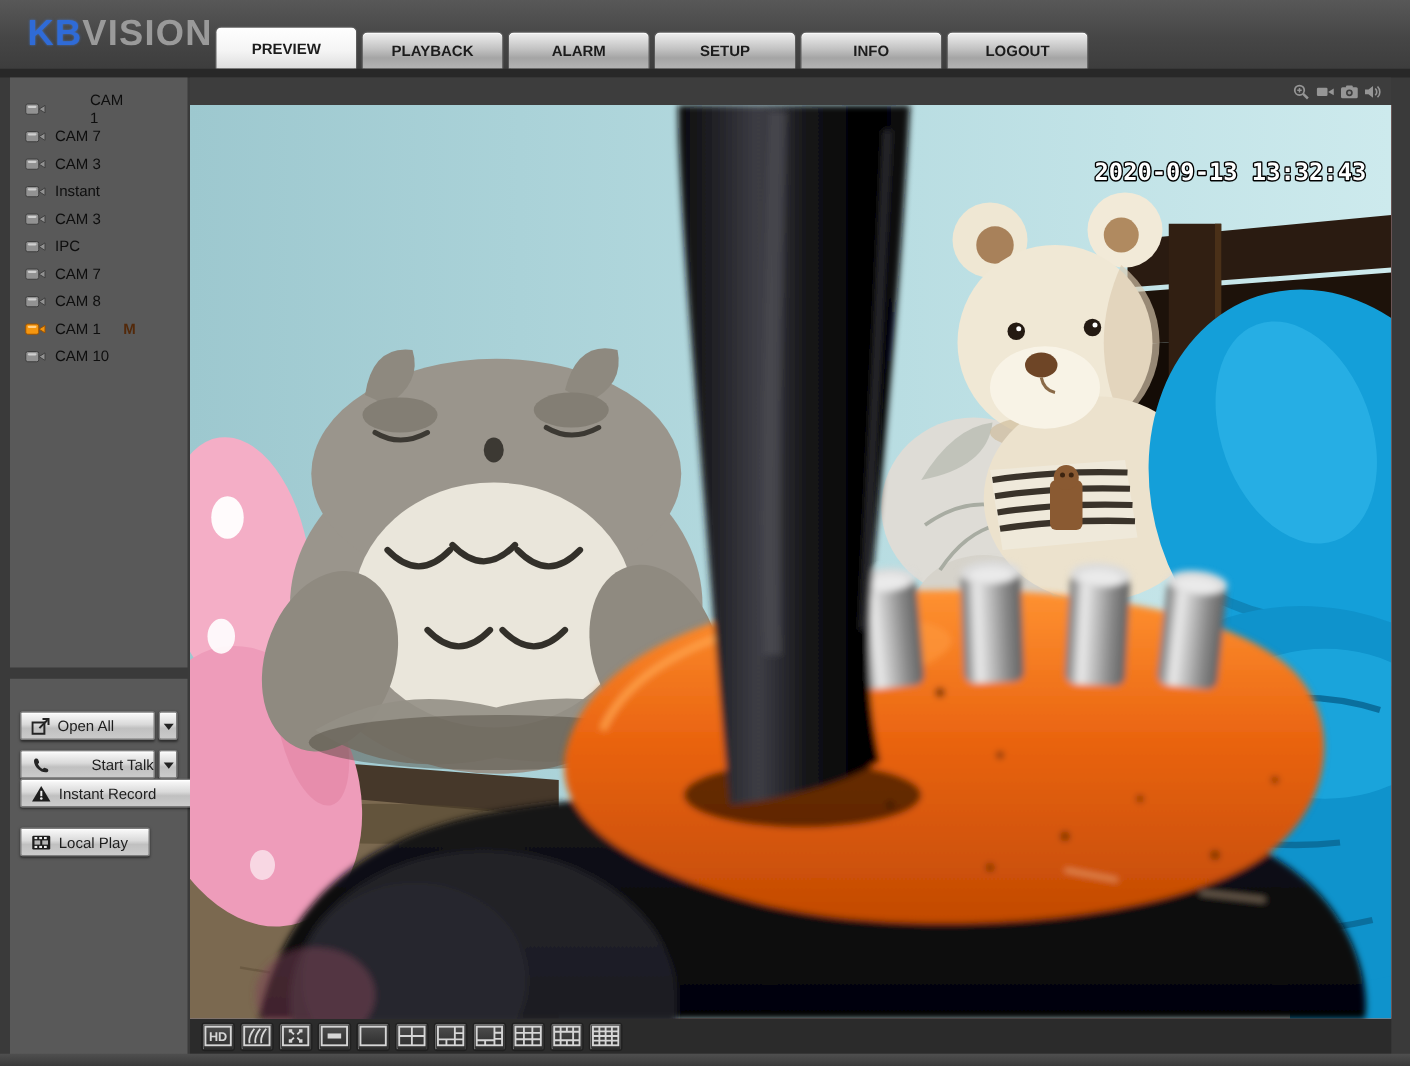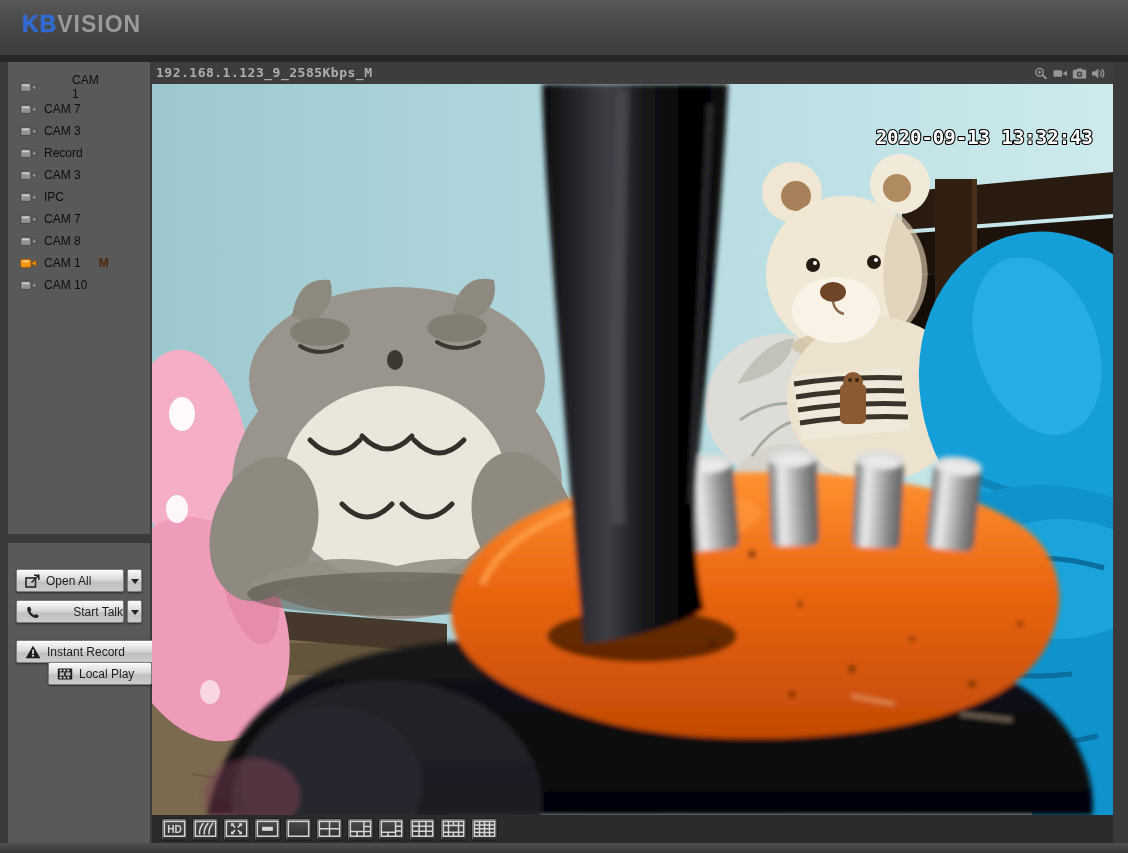--- a/index.html
+++ b/index.html
@@ -3,21 +3,21 @@
 <meta charset="utf-8">
 <style>
   html,body{margin:0;padding:0;background:#222;}
   #app{position:relative;width:1128px;height:853px;background:#3a3a3a;overflow:hidden;
        font-family:"Liberation Sans",sans-serif;-webkit-font-smoothing:antialiased;}
 
   
   .topbar{position:absolute;left:0;top:0;width:1128px;height:55px;
           background:linear-gradient(180deg,#585858,#464646 55%,#3d3d3d);}
   .header-shadow{position:absolute;left:0;top:55px;width:1128px;height:7px;background:#282828;}
-  .logo{position:absolute;left:22px;top:11px;font-size:23px;font-weight:bold;letter-spacing:1px;white-space:nowrap;}
+  .logo{position:absolute;left:22px;top:11px;font-size:29px;font-weight:bold;letter-spacing:1px;white-space:nowrap;}
   .logo .kb{color:#2f6bd7;text-shadow:0 0 2px rgba(70,140,255,.6);}
   .logo .vision{color:#9a9a9a;}
   .tabs{position:absolute;left:172px;bottom:0;display:flex;gap:3px;align-items:flex-end;}
   .tab{width:112px;height:29px;display:flex;align-items:center;justify-content:center;
        font-size:12px;font-weight:bold;color:#1c1c1c;cursor:pointer;
        background:linear-gradient(180deg,#f0f0f0,#c3c3c3 45%,#a5a5a5 70%,#b4b4b4);
        border:1px solid #585858;border-bottom:none;border-radius:5px 5px 0 0;
        box-shadow:inset 0 1px 0 rgba(255,255,255,.85);}
   .tab.active{height:33px;background:linear-gradient(180deg,#ffffff,#f5f5f5 55%,#dedede);}
 
@@ -35,21 +35,21 @@
   .cam-badge{margin-left:18px;font-weight:bold;color:#53290a;}
 
   .ctrl-btn{position:absolute;height:23px;display:flex;align-items:center;gap:6px;padding-left:8px;
             font-size:12px;color:#1d1d1d;cursor:pointer;box-sizing:border-box;
             background:linear-gradient(180deg,#fbfbfb,#dadada 45%,#c0c0c0 60%,#cbcbcb);
             border:1px solid #7e7e7e;border-radius:2px;
             box-shadow:0 1px 2px rgba(0,0,0,.5),inset 0 1px 0 #fff;}
   .ctrl-btn svg{flex:none;}
   .b1{left:8px;top:26px;width:108px;}  .b1a{left:119px;top:26px;width:15px;justify-content:center;padding:0;}
   .b2{left:8px;top:57px;width:108px;justify-content:space-between;}  .b2a{left:119px;top:57px;width:15px;justify-content:center;padding:0;}
-  .b3{left:8px;top:97px;width:147px;}  .b4{left:8px;top:119px;width:104px;margin-left:32px;}
+  .b3{left:8px;top:80px;width:147px;}  .b4{left:8px;top:119px;width:104px;}
   .arrow-down{width:0;height:0;border:4px solid transparent;border-top:5px solid #222;margin-top:5px;}
 
   
   .video-wrap{position:absolute;left:152px;top:62px;width:961px;height:781px;}
   .vtitle{position:absolute;left:0;top:0;width:100%;height:22px;background:#3d3d3d;}
   .stream{position:absolute;left:4px;top:0;line-height:22px;font-family:"DejaVu Sans Mono",monospace;
           font-weight:bold;font-size:13px;color:#aeaeae;letter-spacing:.5px;white-space:pre;}
   .vticons{position:absolute;right:7px;top:0;height:22px;display:flex;align-items:center;gap:3px;}
   .vticons .ti{width:16px;height:14px;display:flex;align-items:center;justify-content:center;cursor:pointer;}
   .vscreen{position:absolute;left:0;top:22px;width:961px;height:731px;overflow:hidden;background:#fca5a5;cursor:pointer;}
@@ -66,20 +66,28 @@
 </style>
 </head>
 <body>
 
 <div id="app">
 
   <div class="topbar">
     <div class="logo">
       <span class="kb">KB</span><span class="vision">VISION</span>
     </div>
+    <div class="tabs">
+      <div class="tab active">PREVIEW</div>
+      <div class="tab">PLAYBACK</div>
+      <div class="tab">ALARM</div>
+      <div class="tab">SETUP</div>
+      <div class="tab">INFO</div>
+      <div class="tab">LOGOUT</div>
+    </div>
   </div>
   <div class="header-shadow"></div>
 
   <div class="panel cams">
     <div class="cam-row first">
       <svg class="cam-ico" viewBox="0 0 17 13">
           <rect class="body" x="0.6" y="2.2" width="10.4" height="8.2" rx="1.6"></rect>
           <path class="lens" d="M11.2,6.3 L16,3.3 V9.3 Z"></path>
           <rect class="shine" x="2.2" y="3.5" width="7" height="1.8" rx="0.9"></rect>
         </svg>
@@ -103,21 +111,21 @@
         </svg>
       <span>CAM 3</span>
       <span class="cam-badge"></span>
     </div>
     <div class="cam-row">
       <svg class="cam-ico" viewBox="0 0 17 13">
           <rect class="body" x="0.6" y="2.2" width="10.4" height="8.2" rx="1.6"></rect>
           <path class="lens" d="M11.2,6.3 L16,3.3 V9.3 Z"></path>
           <rect class="shine" x="2.2" y="3.5" width="7" height="1.8" rx="0.9"></rect>
         </svg>
-      <span>Record</span>
+      <span>Instant</span>
       <span class="cam-badge"></span>
     </div>
     <div class="cam-row">
       <svg class="cam-ico" viewBox="0 0 17 13">
           <rect class="body" x="0.6" y="2.2" width="10.4" height="8.2" rx="1.6"></rect>
           <path class="lens" d="M11.2,6.3 L16,3.3 V9.3 Z"></path>
           <rect class="shine" x="2.2" y="3.5" width="7" height="1.8" rx="0.9"></rect>
         </svg>
       <span>CAM 3</span>
       <span class="cam-badge"></span>
@@ -215,21 +223,20 @@
           <rect x="2.6" y="5.3" width="4.6" height="3.4" fill="#b5b5b5"></rect>
           <rect x="8.8" y="5.3" width="4.6" height="3.4" fill="#b5b5b5"></rect>
         </svg>
       <span>Local Play</span>
     </div>
   </div>
 
   <div class="video-wrap">
 
     <div class="vtitle">
-      <span class="stream">192.168.1.123_9_2585Kbps_M</span>
       <div class="vticons">
         <span class="ti">
           <svg width="15" height="13" viewBox="0 0 15 13">
               <circle cx="5.6" cy="5.2" r="3.8" fill="none" stroke="#969696" stroke-width="1.4"></circle>
               <path d="M8.5,8.1 L12.3,11.8" stroke="#969696" stroke-width="2" fill="none"></path>
               <path d="M5.6,3.4 V7 M3.8,5.2 H7.4" stroke="#969696" stroke-width="1.2" fill="none"></path>
             </svg>
         </span>
         <span class="ti">
           <svg width="15" height="13" viewBox="0 0 15 13">

